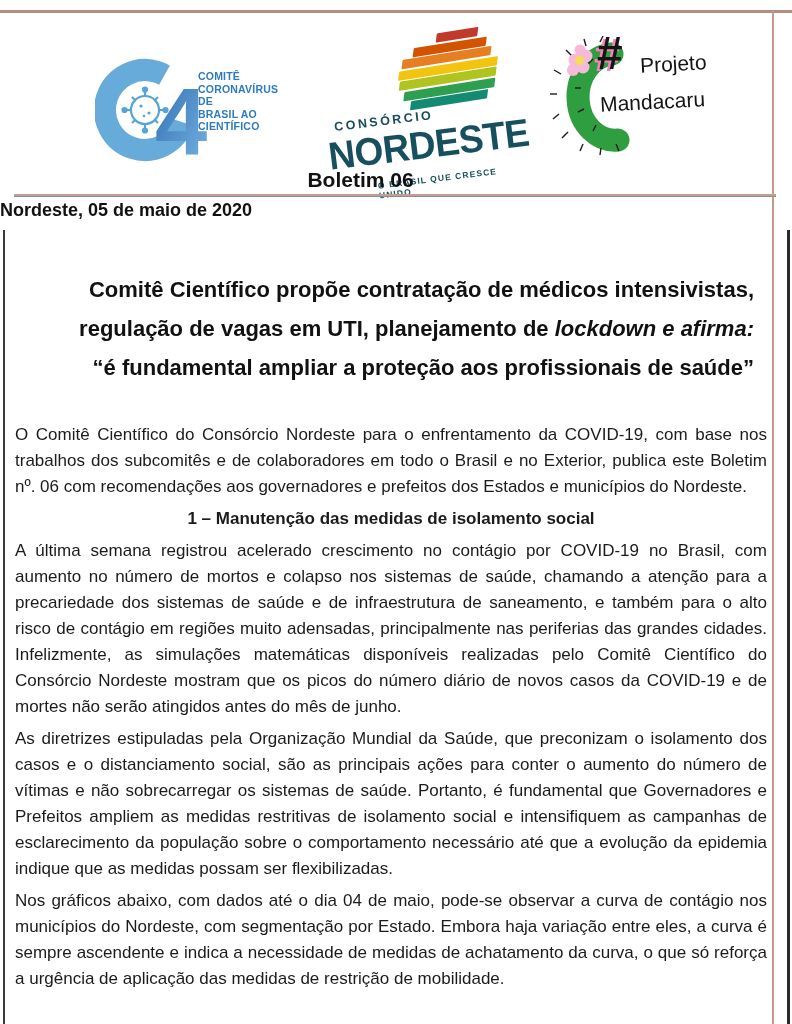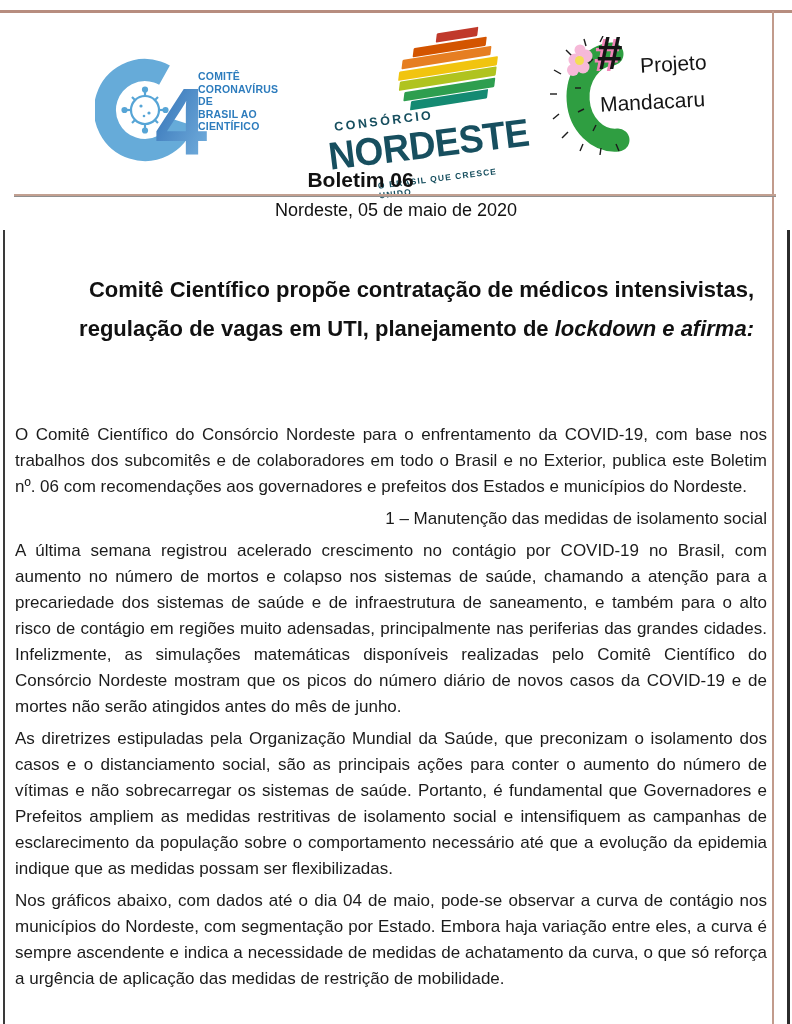--- a/index.html
+++ b/index.html
@@ -37,31 +37,31 @@
 
   .logo-mandacaru{position:absolute;left:548px;top:28px;width:195px;height:135px;}
   .md-hash{position:absolute;left:49px;top:-2px;font-size:46px;font-weight:bold;color:#151515;
     text-shadow:-3px 2px 0 #f286b8;}
   .md-line1{position:absolute;left:92px;top:24px;font-size:21px;color:#141414;transform:rotate(-3deg);}
   .md-line2{position:absolute;left:52px;top:62px;font-size:21px;color:#141414;transform:rotate(-3deg);}
 
   
   .boletim{position:absolute;left:0;top:168px;width:721px;text-align:center;
     font-size:21px;font-weight:bold;color:#111;}
-  .dateline{position:absolute;left:0;top:200px;width:792px;text-align:center;
-    font-size:18px;font-weight:normal;color:#111;}
+  .dateline{position:absolute;left:0;top:200px;width:792px;
+    font-size:18px;font-weight:bold;color:#111;}
   .headline{position:absolute;left:38px;top:270px;width:716px;text-align:right;
     font-size:22px;line-height:39px;font-weight:bold;color:#111;}
   .headline em{font-style:italic;font-weight:bold;}
 
   
   .body{position:absolute;left:15px;top:422px;width:752px;
     font-size:17px;line-height:26px;text-align:justify;color:#1b1b1b;}
   .body p{margin:0 0 6px 0;}
-  .sec-heading{margin:18px 0 0 0;font-weight:normal;font-size:17px;text-align:right;}
+  .sec-heading{margin:18px 0 0 0;font-weight:bold;font-size:17px;text-align:center;}
 </style>
 </head>
 <body>
 
 <div class="page">
 
   <div class="top-rule"></div>
   <div class="right-rule"></div>
   <div class="scan-edge-left"></div>
   <div class="scan-edge-right"></div>
@@ -153,20 +153,21 @@
     <span class="md-line2">Mandacaru</span>
   </div>
 
   <div class="boletim">Boletim 06</div>
   <div class="mid-rule"></div>
   <div class="dateline">Nordeste, 05 de maio de 2020</div>
 
   <div class="headline">
     <div>Comitê Científico propõe contratação de médicos intensivistas,</div>
     <div><span>regulação de vagas em UTI, planejamento de </span><em>lockdown e afirma:</em></div>
+    <div>“é fundamental ampliar a proteção aos profissionais de saúde”</div>
   </div>
 
   <div class="body">
     <p>O Comitê Científico do Consórcio Nordeste para o enfrentamento da COVID-19, com base nos trabalhos dos subcomitês e de colaboradores em todo o Brasil e no Exterior, publica este Boletim nº. 06 com recomendações aos governadores e prefeitos dos Estados e municípios do Nordeste.</p>
     <p class="sec-heading">1 – Manutenção das medidas de isolamento social</p>
     <p>A última semana registrou acelerado crescimento no contágio por COVID-19 no Brasil, com aumento no número de mortos e colapso nos sistemas de saúde, chamando a atenção para a precariedade dos sistemas de saúde e de infraestrutura de saneamento, e também para o alto risco de contágio em regiões muito adensadas, principalmente nas periferias das grandes cidades. Infelizmente, as simulações matemáticas disponíveis realizadas pelo Comitê Científico do Consórcio Nordeste mostram que os picos do número diário de novos casos da COVID-19 e de mortes não serão atingidos antes do mês de junho.</p>
     <p>As diretrizes estipuladas pela Organização Mundial da Saúde, que preconizam o isolamento dos casos e o distanciamento social, são as principais ações para conter o aumento do número de vítimas e não sobrecarregar os sistemas de saúde. Portanto, é fundamental que Governadores e Prefeitos ampliem as medidas restritivas de isolamento social e intensifiquem as campanhas de esclarecimento da população sobre o comportamento necessário até que a evolução da epidemia indique que as medidas possam ser flexibilizadas.</p>
     <p>Nos gráficos abaixo, com dados até o dia 04 de maio, pode-se observar a curva de contágio nos municípios do Nordeste, com segmentação por Estado. Embora haja variação entre eles, a curva é sempre ascendente e indica a necessidade de medidas de achatamento da curva, o que só reforça a urgência de aplicação das medidas de restrição de mobilidade.</p>
   </div>
 

